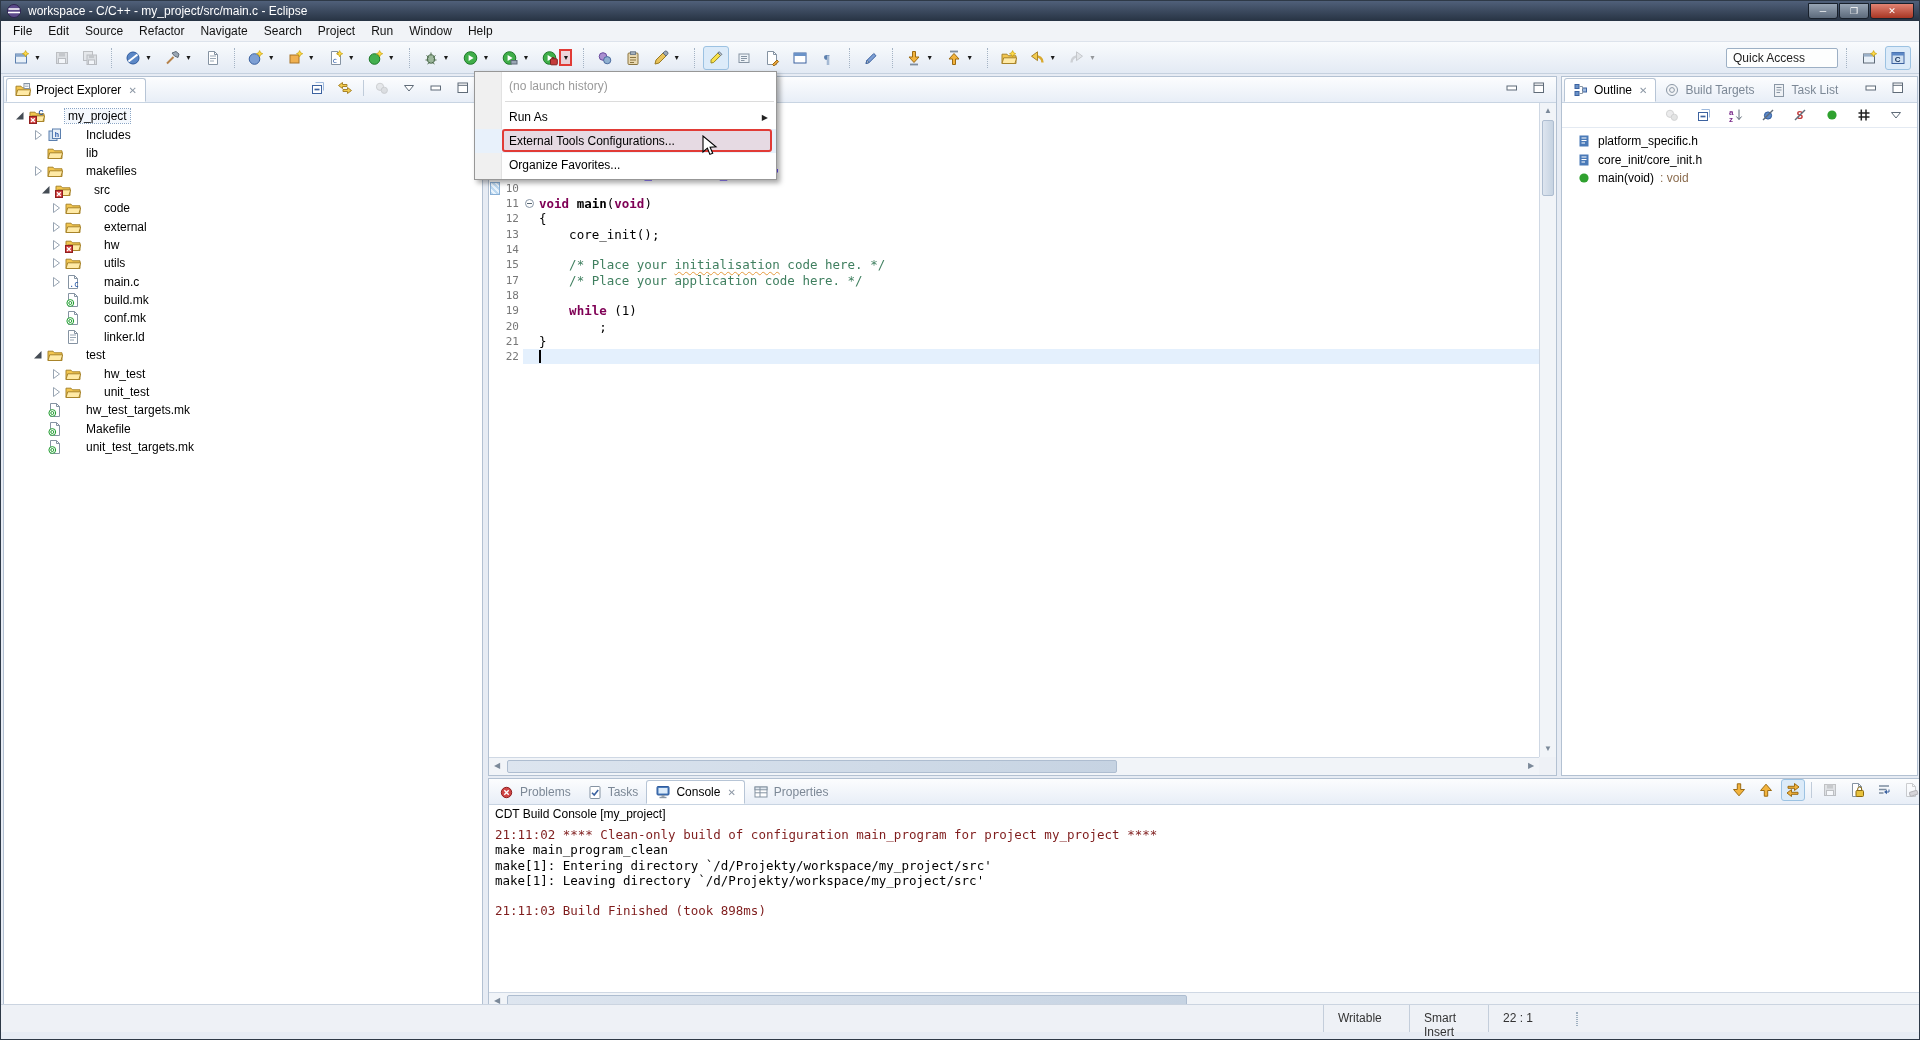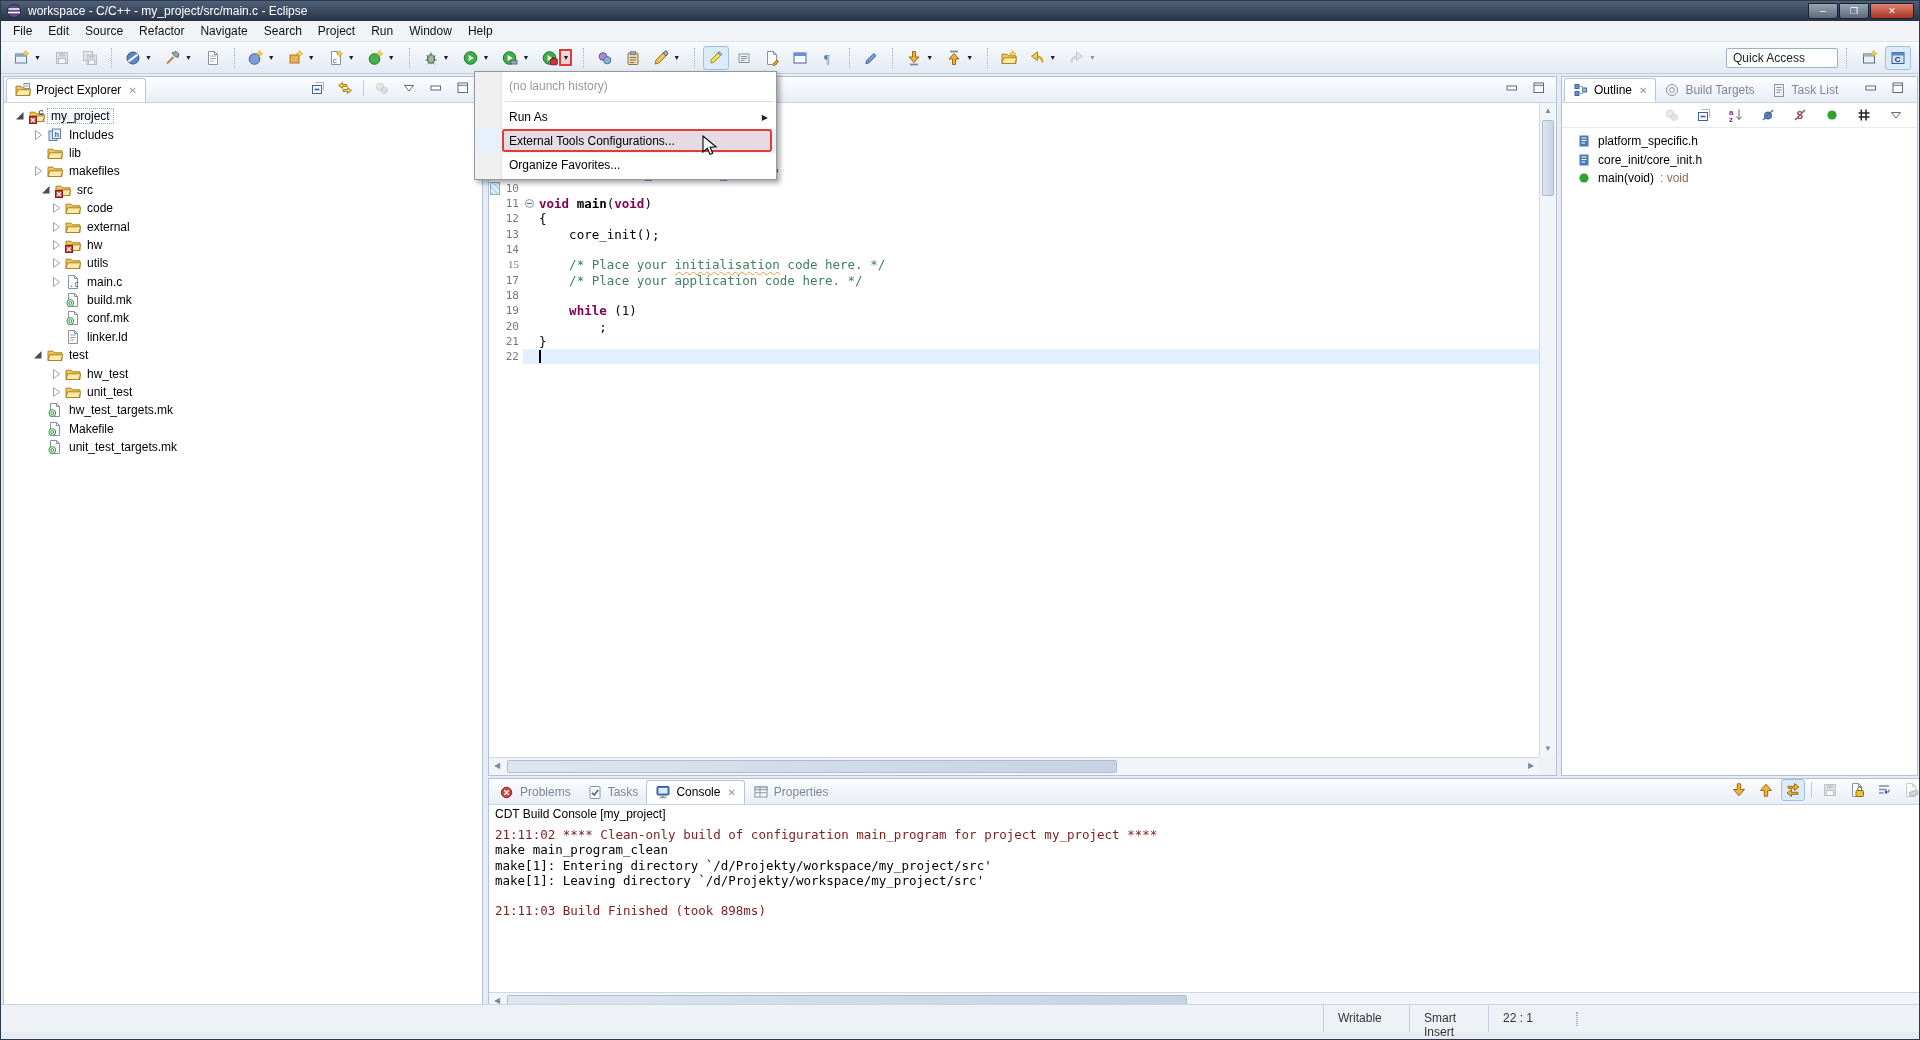--- a/index.html
+++ b/index.html
@@ -37,21 +37,21 @@
   .vtab.active{background:#fff;border:1px solid #b7c5d6;border-bottom:1px solid #fff;border-radius:3px 3px 0 0;color:#000}
   .vtab .tclose{color:#8d98a5;font-size:10px;margin-left:2px}
   .vtools{margin-left:auto;display:flex;align-items:center;gap:3px;padding:0 5px 3px 0}
   .vtools .tbtn{margin-right:0;padding:2px 3px;height:22px}
   .vtools .sep{width:1px;height:16px;background:#c0ccda;margin:0 3px}
   
   .tree{padding-top:4px}
   .trow{height:18.4px;display:flex;align-items:center;white-space:nowrap}
   .exp{width:17px;height:16px;display:inline-block;line-height:0;flex:none}
   .exp svg{width:16px;height:16px}
-  .trow .lbl{padding:0 3px;margin-left:3px}
+  .trow .lbl{padding:0 3px;margin-left:20px}
   .trow .lbl.focusbox{outline:1px dotted #8aa5c5;background:#f4f8fd}
   
   .edhead{height:26px;background:linear-gradient(#fcfdfe,#e8eef7);border-bottom:1px solid #c8d4e2;display:flex;align-items:center}
   .edbody{position:absolute;top:26px;left:0;right:17px;bottom:18px;overflow:hidden;font-family:"DejaVu Sans Mono",monospace;font-size:12.5px;line-height:15.3px;background:#fff}
   .codewrap{padding-top:32px}
   .crow{position:relative;height:15.3px;display:flex;white-space:pre}
   .ln{width:34px;flex:none;padding:0 4px 0 12px;text-align:right;color:#787878;font-size:11px;line-height:15.3px}
   .fold{width:14px;flex:none;position:relative}
   .ct{padding-left:2px;position:relative;z-index:1}
   .hl{position:absolute;left:34px;right:0;top:0;bottom:0;background:#e4f0fd}
@@ -635,21 +635,21 @@
     <div class="edbody">
       <div class="codewrap">
           <div class="crow"><span class="ln" style="position: relative;">7</span><span class="fold"></span><span class="ct"><span class="tk-k">#include</span><span class=""> </span><span class="tk-s">"platform_specific.h"</span></span></div>
           <div class="crow"><span class="ln" style="position: relative;">8</span><span class="fold"></span><span class="ct"></span></div>
           <div class="crow"><span class="ln" style="position: relative;">9</span><span class="fold"></span><span class="ct"><span class="tk-k">#include</span><span class=""> </span><span class="tk-s">"core_init/core_init.h"</span></span></div>
           <div class="crow"><span class="ln" style="position: relative;">10<span class="annmark"></span></span><span class="fold"></span><span class="ct"></span></div>
           <div class="crow"><span class="ln" style="position: relative;">11</span><span class="fold"><span class="foldminus"></span></span><span class="ct"><span class="tk-k">void</span><span class=""> </span><span class="tk-f">main</span><span class="">(</span><span class="tk-k">void</span><span class="">)</span></span></div>
           <div class="crow"><span class="ln" style="position: relative;">12</span><span class="fold"></span><span class="ct"><span class="">{</span></span></div>
           <div class="crow"><span class="ln" style="position: relative;">13</span><span class="fold"></span><span class="ct"><span class="">    core_init();</span></span></div>
           <div class="crow"><span class="ln" style="position: relative;">14</span><span class="fold"></span><span class="ct"></span></div>
-          <div class="crow"><span class="ln" style="position: relative; font-family: Liberation Serif, serif;">15</span><span class="fold"></span><span class="ct"><span class="">    </span><span class="tk-c">/* Place your </span><span class="tk-c tk-m">initialisation</span><span class="tk-c"> code here. */</span></span></div>
+          <div class="crow"><span class="ln" style="position: relative;">15</span><span class="fold"></span><span class="ct"><span class="">    </span><span class="tk-c">/* Place your </span><span class="tk-c tk-m">initialisation</span><span class="tk-c"> code here. */</span></span></div>
           <div class="crow"><span class="ln" style="position: relative;">17</span><span class="fold"></span><span class="ct"><span class="">    </span><span class="tk-c">/* Place your application code here. */</span></span></div>
           <div class="crow"><span class="ln" style="position: relative;">18</span><span class="fold"></span><span class="ct"></span></div>
           <div class="crow"><span class="ln" style="position: relative;">19</span><span class="fold"></span><span class="ct"><span class="">    </span><span class="tk-k">while</span><span class=""> (1)</span></span></div>
           <div class="crow"><span class="ln" style="position: relative;">20</span><span class="fold"></span><span class="ct"><span class="">        ;</span></span></div>
           <div class="crow"><span class="ln" style="position: relative;">21</span><span class="fold"></span><span class="ct"><span class="">}</span></span></div>
           <div class="crow"><div class="hl"></div><span class="ln" style="position: relative;">22</span><span class="fold"></span><span class="ct"></span><div class="caret"></div></div>
         </div>
     </div>
     <div class="vscroll">
       <span class="sarr" style="top:0;left:0">▲</span>

